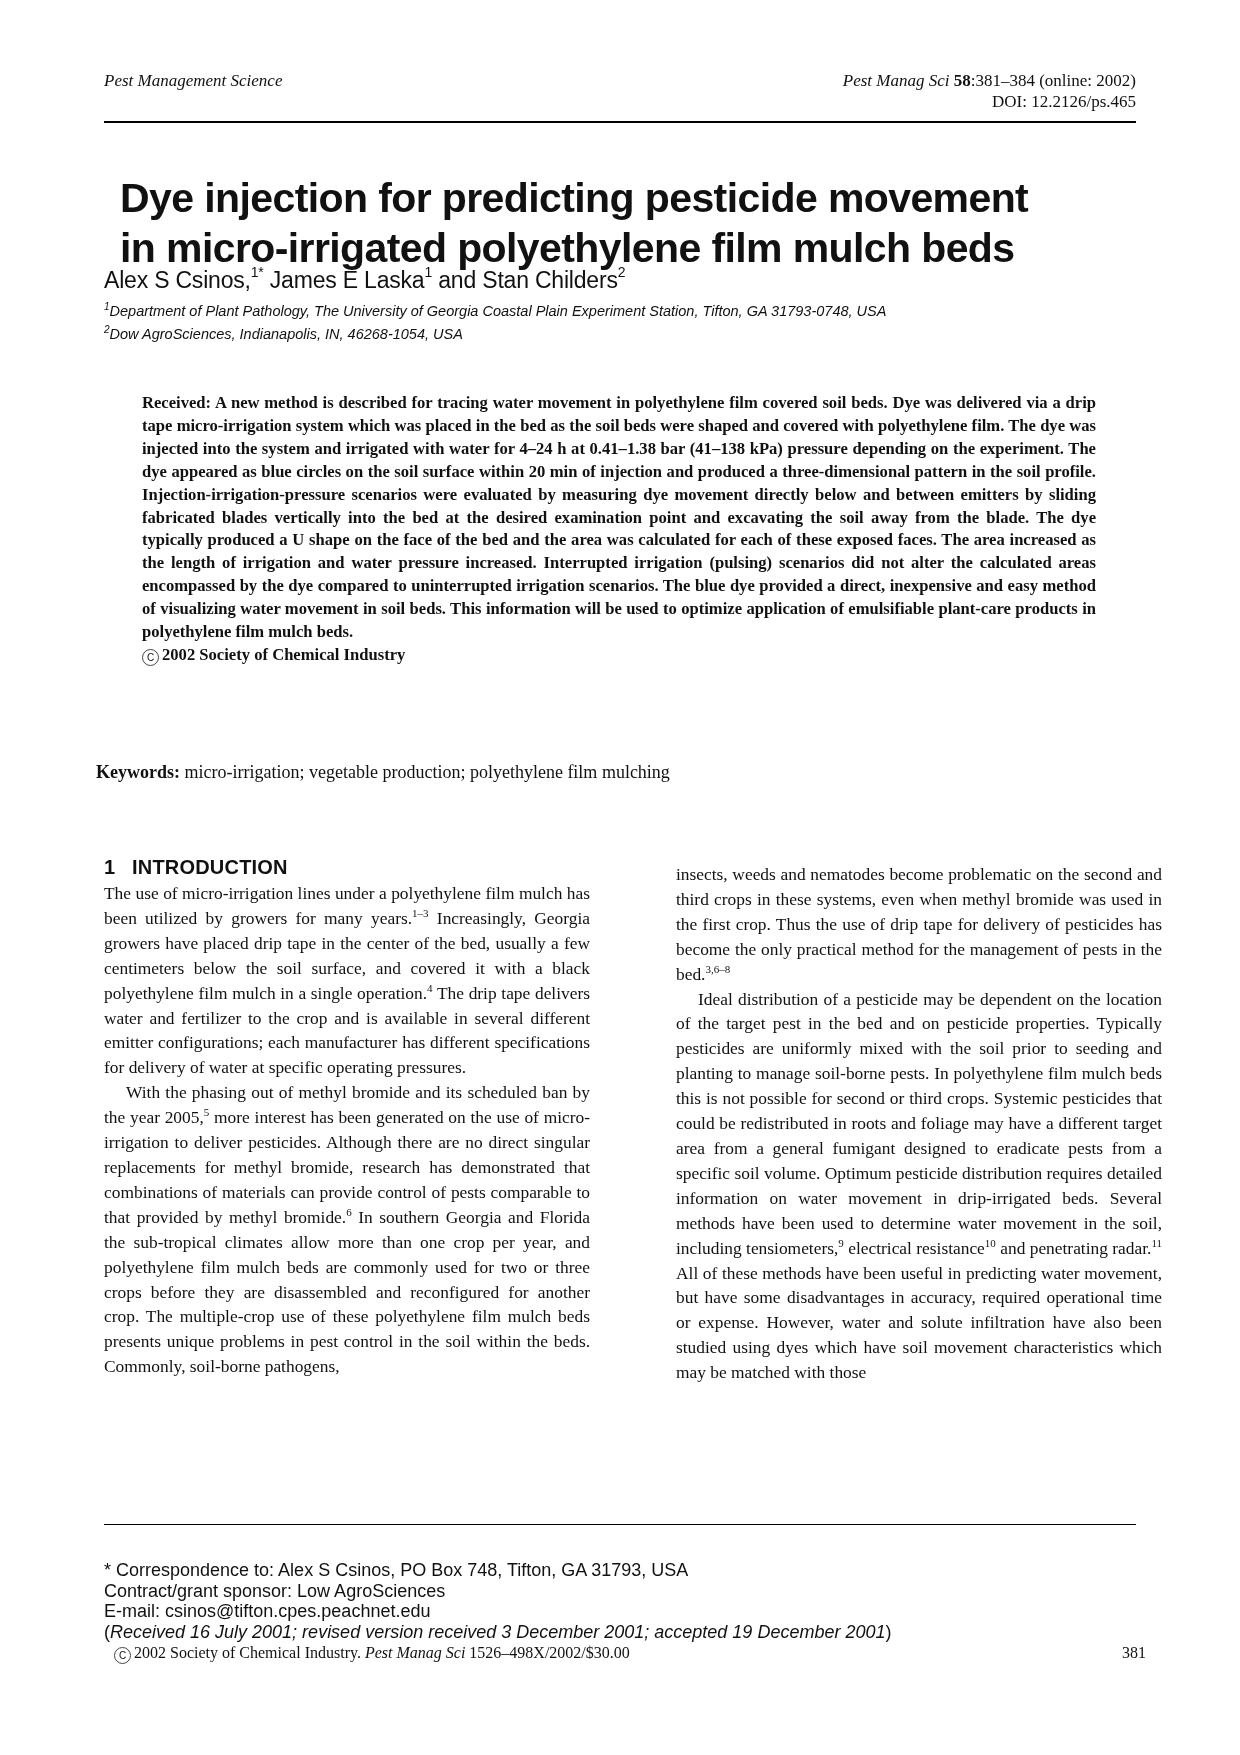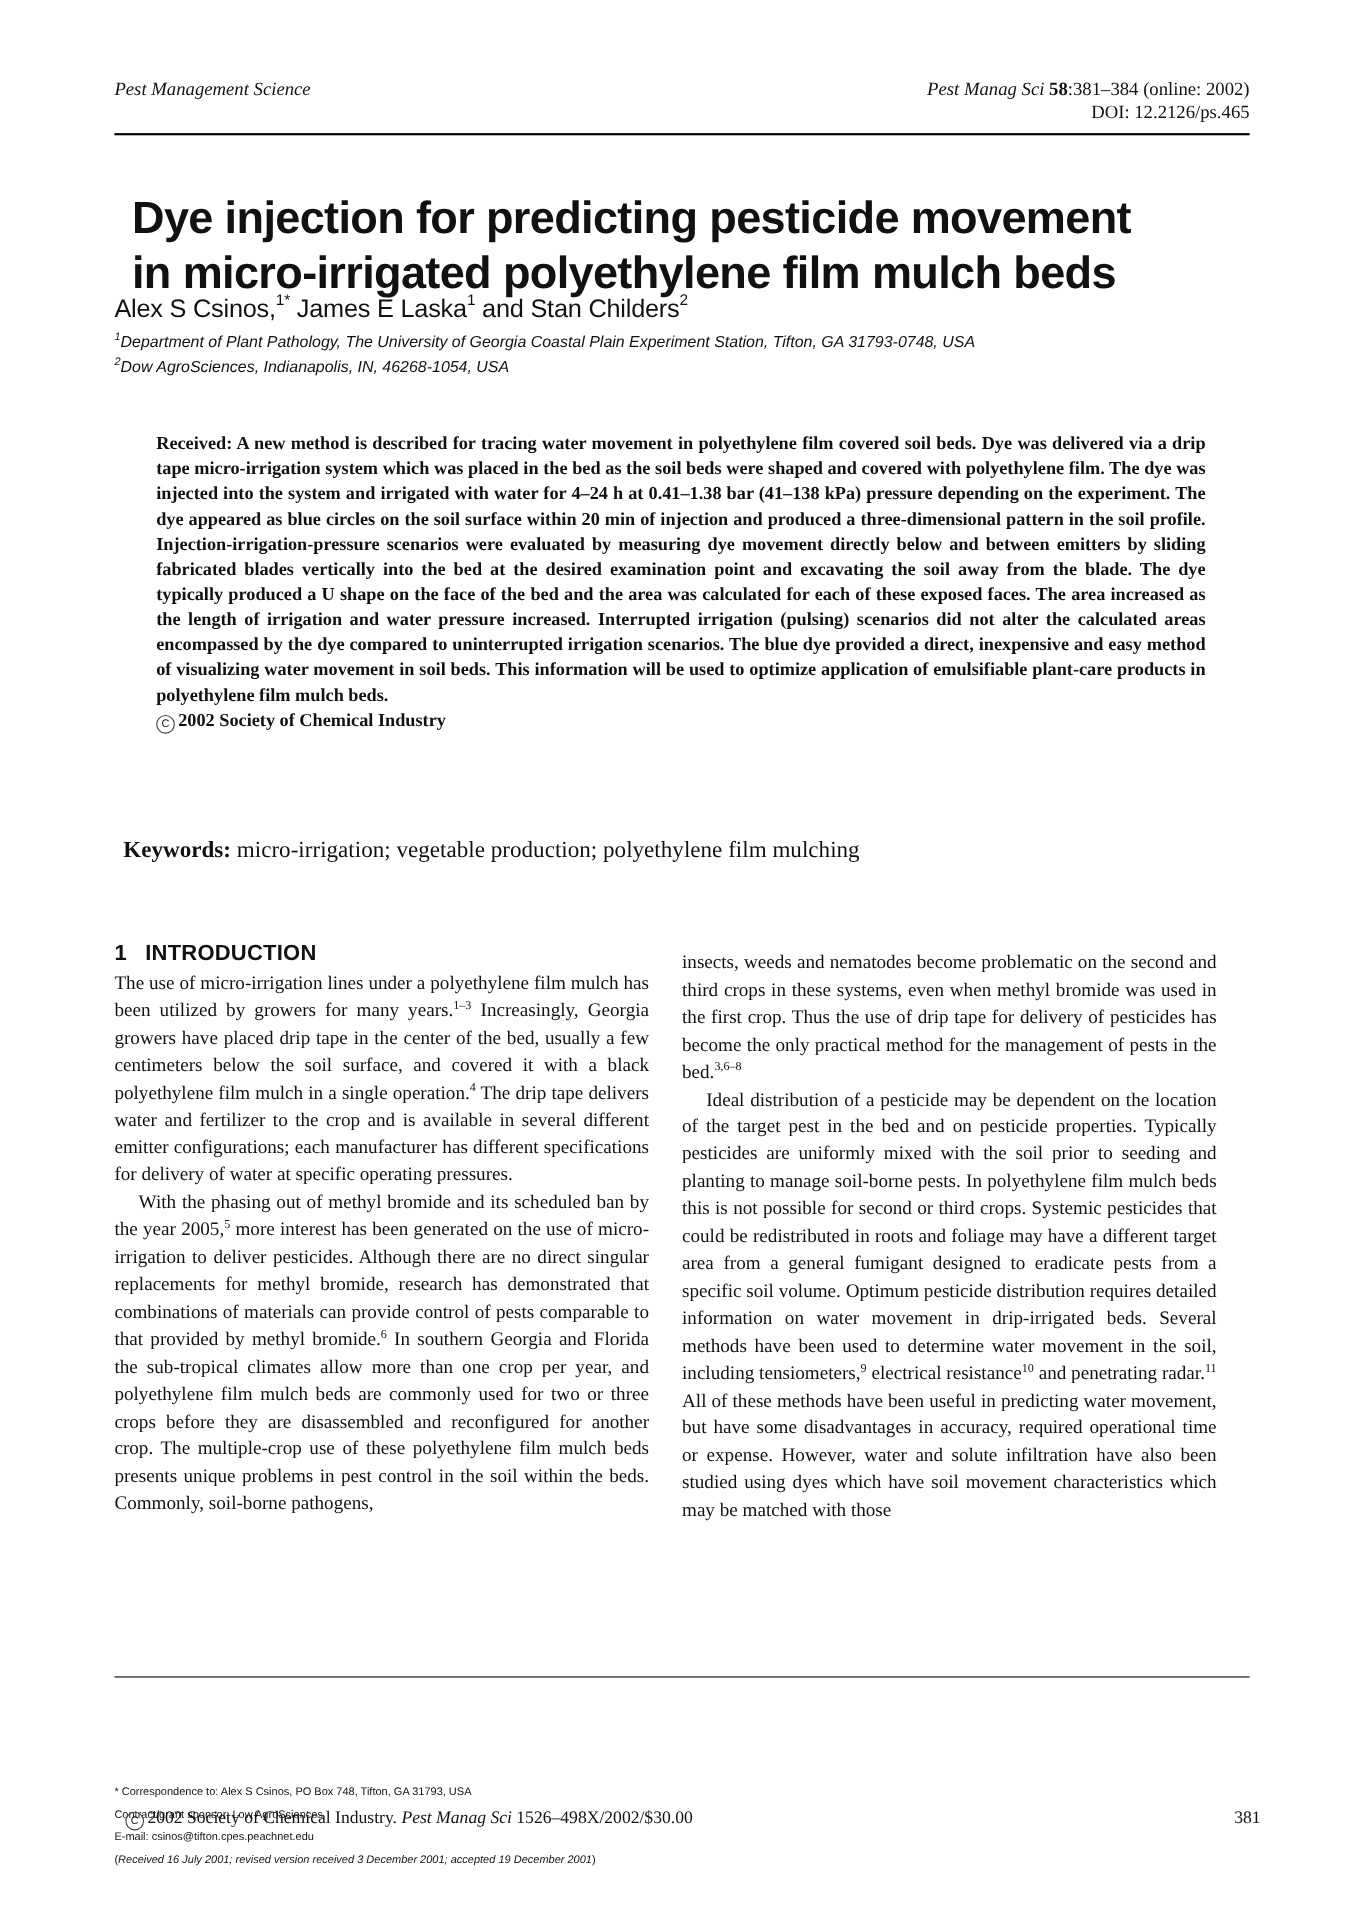--- a/index.html
+++ b/index.html
@@ -15,34 +15,34 @@
   .title { position: absolute; left: 104px; top: 157px; width: 1040px; font-family: "Liberation Sans", sans-serif; font-weight: bold; font-size: 41px; line-height: 50px; letter-spacing: -0.6px; margin: 16px; }
   .authors { position: absolute; left: 104px; top: 266px; font-family: "Liberation Sans", sans-serif; font-size: 23px; line-height: 28px; letter-spacing: -0.2px; }
   .authors sup { font-size: 14px; line-height: 0; position: relative; top: -2px; }
   .affil { position: absolute; left: 104px; font-family: "Liberation Sans", sans-serif; font-style: italic; font-size: 14.5px; line-height: 18px; text-align: center; }
   .affil sup { font-size: 10px; line-height: 0; }
   .affil-1 { top: 302px; }
   .affil-2 { top: 325px; }
 
   .abstract { position: absolute; left: 142px; top: 392px; width: 954px; font-family: "Liberation Serif", serif; font-weight: bold; font-size: 16.6px; line-height: 22.9px; text-align: justify; }
   .abstract .copy { display: block; text-align: left; }
-  .keywords { position: absolute; left: 112px; top: 761px; font-family: "Liberation Serif", serif; font-size: 21px; line-height: 22px; }
+  .keywords { position: absolute; left: 96px; top: 761px; font-family: "Liberation Serif", serif; font-size: 18px; line-height: 22px; }
   .keywords b { font-weight: bold; }
 
   .col { position: absolute; top: 862px; width: 486px; font-family: "Liberation Serif", serif; font-size: 17.4px; line-height: 24.9px; text-align: justify; }
   .col-left { left: 104px; }
-  .col-right { left: 620px; }
+  .col-right { left: 676px; }
   .col p { margin: 0; }
   .col p.indent { text-indent: 22px; }
   .col sup { font-size: 11px; line-height: 0; vertical-align: 0; position: relative; top: -7px; }
   .section-heading { font-family: "Liberation Sans", sans-serif; font-weight: bold; font-size: 20px; line-height: 22px; margin: -6px 0 3px 0; letter-spacing: 0.2px; }
   .section-heading .num { display: inline-block; width: 28px; }
 
   .foot-rule { position: absolute; left: 104px; top: 1524px; width: 1032px; height: 1px; background: #000; }
-  .footnotes { position: absolute; left: 104px; top: 1620px; font-family: "Liberation Sans", sans-serif; font-size: 10px; line-height: 20.5px; }
+  .footnotes { position: absolute; left: 104px; top: 1560px; font-family: "Liberation Sans", sans-serif; font-size: 18px; line-height: 20.5px; }
   .footnotes div { white-space: nowrap; }
   .footnotes i { font-style: italic; }
 
   .page-foot { position: absolute; left: 88px; top: 1643px; width: 1032px; font-family: "Liberation Serif", serif; font-size: 16px; line-height: 20px; margin-left: 26px; }
   .page-foot .left i { font-style: italic; }
   .page-foot .page-number { position: absolute; right: 0; top: 0; }
   .copyright-icon { display: inline-block; width: 15px; height: 15px; border: 1px solid #444; border-radius: 50%; font-size: 10px; line-height: 15px; text-align: center; vertical-align: -1px; font-family: "Liberation Sans", sans-serif; font-weight: normal; margin-right: 3px; }
 </style>
 </head>
 <body>

